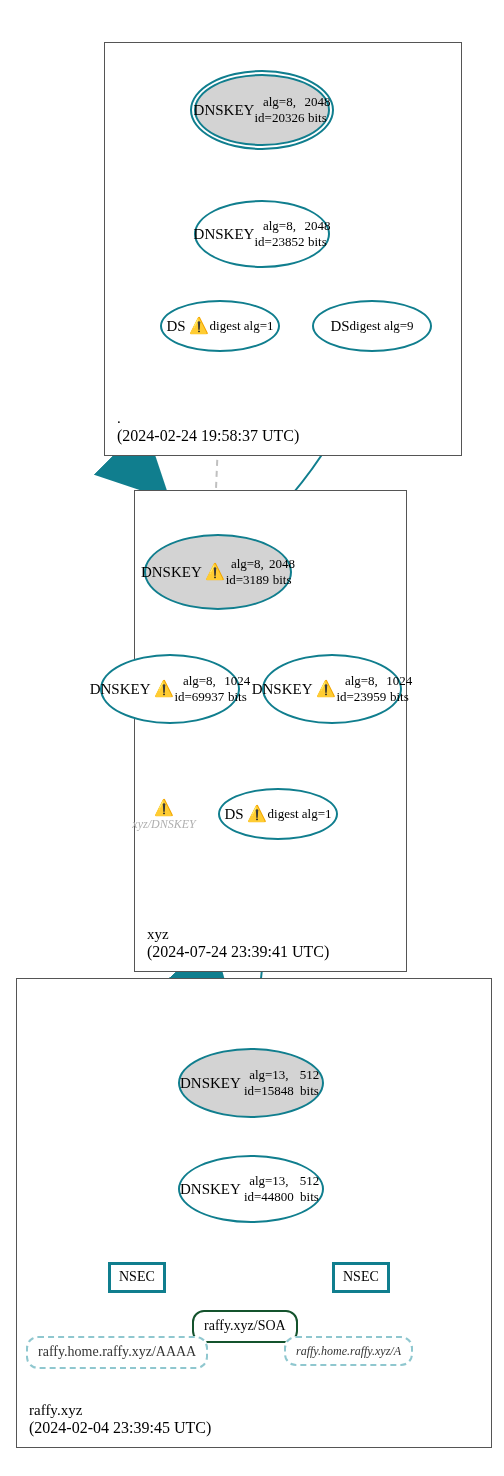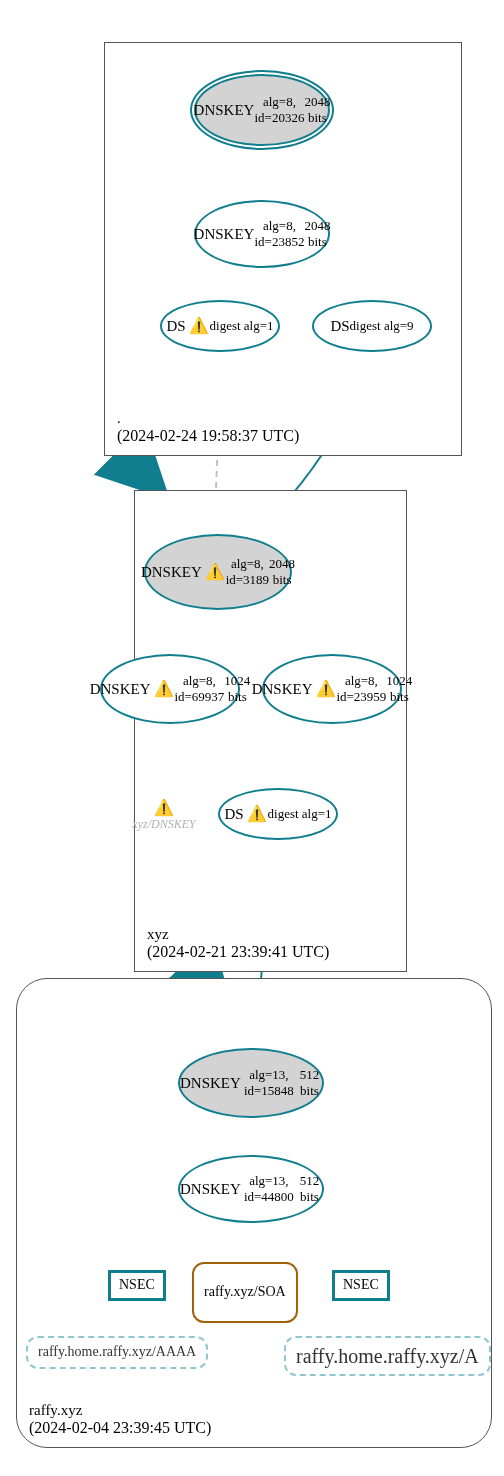--- a/index.html
+++ b/index.html
@@ -64,30 +64,30 @@
     background: #d3d3d3;
   }
   .double-ring::before {
     content: "";
     position: absolute;
     left: -6px; right: -6px; top: -6px; bottom: -6px;
     border: 2px solid #107e8e;
     border-radius: 50%;
   }
   .rect-round {
-    border: 2px solid #a16207;
+    border: 2px solid #14532d;
     border-radius: 12px;
     background: #fff;
-    padding: 20px 10px;
+    padding: 6px 10px;
+    margin-top: 48px;
   }
   .rect-sharp {
     border: 3px solid #107e8e;
     background: #fff;
     padding: 4px 8px;
-    margin-top: 8px;
   }
   .rect-dashed {
     border: 2px dashed #8fc7cf;
     border-radius: 12px;
     background: #fff;
     color: #333;
     padding: 6px 10px;
   }
   .warn-icon {
     display: inline-block;
@@ -201,21 +201,21 @@
   </div>
 
   <div class="node ellipse" style="left:312px; top:300px; width:120px; height:52px;">
     <div class="title">DS</div>
     <div class="sub">digest alg=9</div>
   </div>
 
   <div class="zone" style="left:94px; top:490px; width:273px; height:482px;margin-left:40px;">
     <div class="zone-label">
       <div class="zone-name">xyz</div>
-      <div class="zone-ts">(2024-02-21 23:39:41 UTC)</div>
+      <div class="zone-ts">(2024-07-24 23:39:41 UTC)</div>
     </div>
   </div>
 
   <div class="node ellipse shaded" style="left:144px; top:534px; width:148px; height:76px;">
     <div class="title">
       <span>DNSKEY</span>
       <span class="warn-icon">⚠️</span>
     </div>
     <div class="sub">alg=8, id=3189</div>
     <div class="sub">2048 bits</div>
@@ -245,21 +245,21 @@
       <span class="warn-icon">⚠️</span>
     </div>
     <div class="sub">digest alg=1</div>
   </div>
 
   <div class="floating-warn" style="left:116px; top:800px; width:96px;">
     <div><span class="warn-icon">⚠️</span></div>
     <div>xyz/DNSKEY</div>
   </div>
 
-  <div class="zone" style="left:16px; top:978px; width:476px; height:470px;border-radius:31px;">
+  <div class="zone" style="left:16px; top:978px; width:476px; height:470px;">
     <div class="zone-label">
       <div class="zone-name">raffy.xyz</div>
       <div class="zone-ts">(2024-02-04 23:39:45 UTC)</div>
     </div>
   </div>
 
   <div class="node ellipse shaded" style="left:178px; top:1048px; width:146px; height:70px;">
     <div class="title">DNSKEY</div>
     <div class="sub">alg=13, id=15848</div>
     <div class="sub">512 bits</div>
@@ -281,16 +281,16 @@
 
   <div class="node rect-sharp" style="left:332px; top:1262px;">
     <div class="title" style="font-size:14px;">NSEC</div>
   </div>
 
   <div class="node rect-dashed" style="left:26px; top:1336px;">
     <div class="title" style="font-size:14px;">raffy.home.raffy.xyz/AAAA</div>
   </div>
 
   <div class="node rect-dashed" style="left:284px; top:1336px;">
-    <div class="title" style="font-size:20px;">raffy.home.raffy.xyz/A</div>
+    <div class="title" style="font-size:12px;font-style:italic;">raffy.home.raffy.xyz/A</div>
   </div>
 
 </div>
 
 </body></html>

